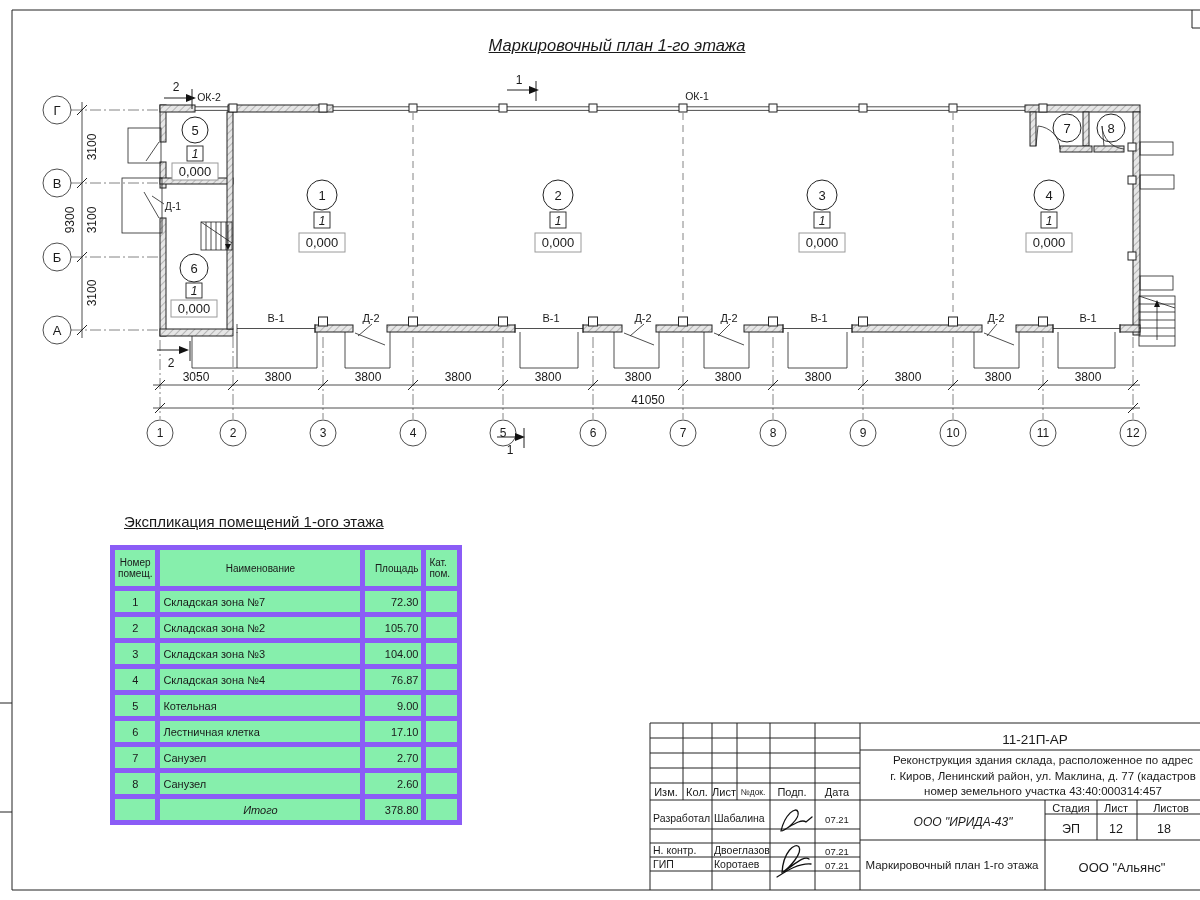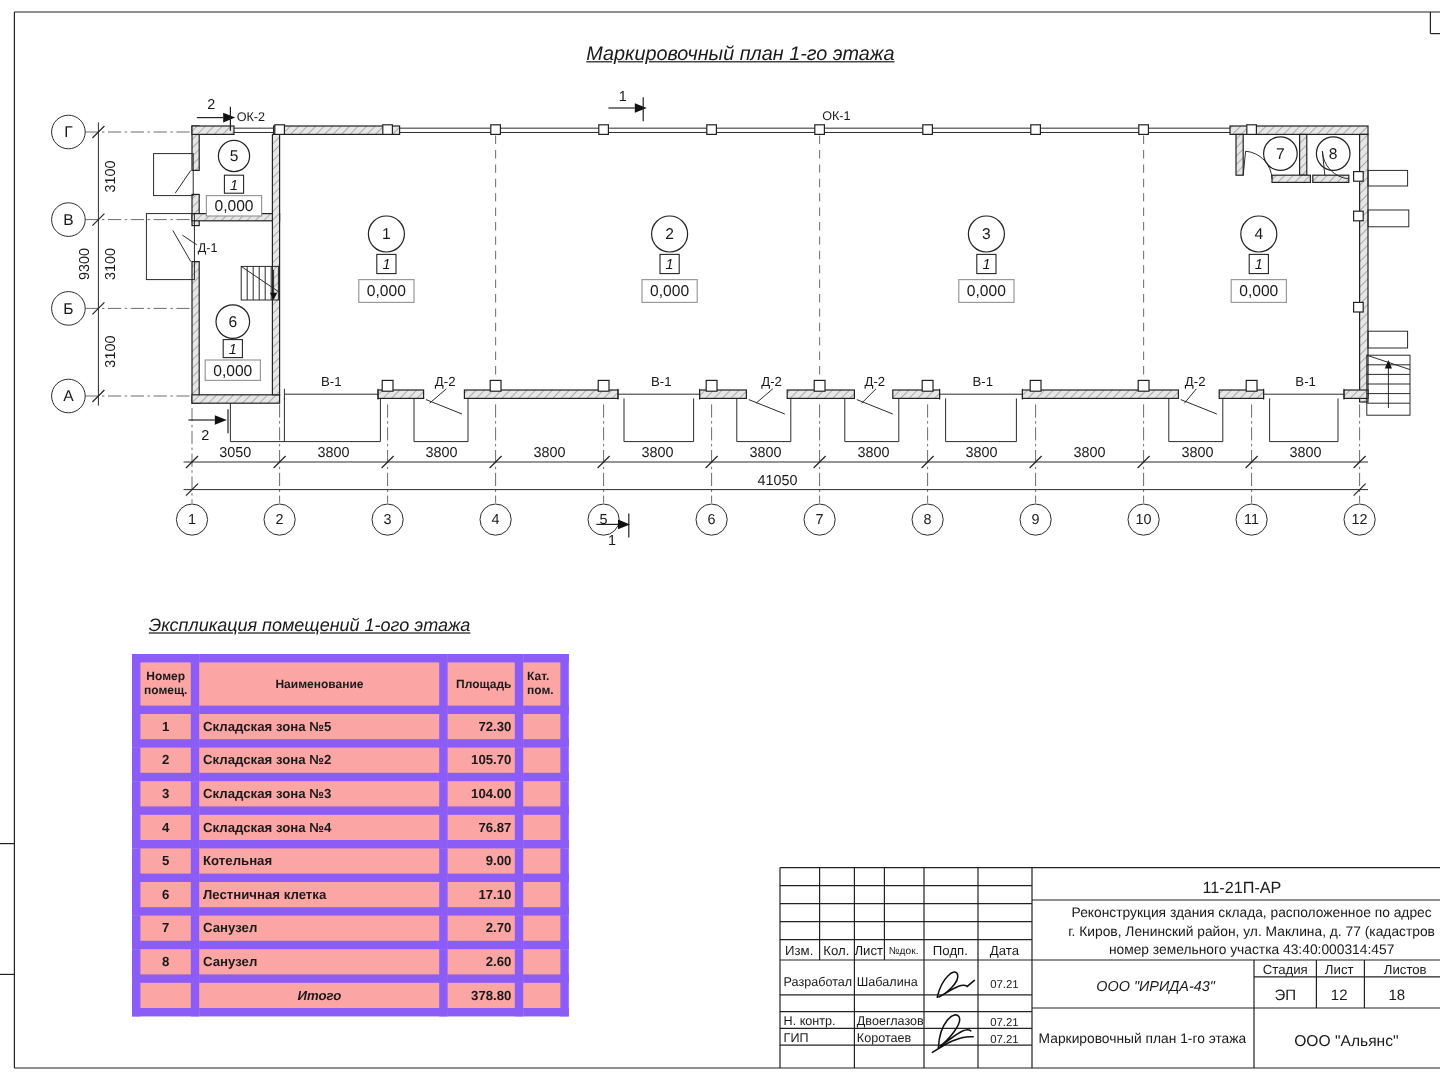--- a/index.html
+++ b/index.html
@@ -17,25 +17,25 @@
   .sq{fill:#fff;stroke:#222;stroke-width:1;}
   .dd{stroke:#666;stroke-width:.8;fill:none;stroke-dasharray:11 3 2 3;}
   .dash{stroke:#777;stroke-width:.9;fill:none;stroke-dasharray:7 5;}
   .box{fill:#fff;stroke:#222;stroke-width:.9;}
   .ebox{fill:#fff;stroke:#9a9a9a;stroke-width:1;}
   .arr{fill:#111;}
   .sig{stroke:#111;stroke-width:1.3;fill:none;stroke-linecap:round;}
   .overlay{position:absolute;}
   #page-title{left:452px;top:36px;width:330px;text-align:center;font-style:italic;
               font-size:16.5px;text-decoration:underline;}
-  #expl-title{left:124px;top:513px;font-style:italic;font-size:15px;text-decoration:underline;}
+  #expl-title{left:124px;top:513px;font-size:15px;text-decoration:underline;}
   #expl-table{left:110px;top:545px;}
   #expl-table table{border-collapse:collapse;font-size:11px;}
-  #expl-table td,#expl-table th{border:7px solid #8b5cf6;padding:0 3px;height:21px;
-              font-weight:bold;background:#fca5a5;}
+  #expl-table td,#expl-table th{border:5px solid #8b5cf6;padding:0 3px;height:21px;
+              font-weight:normal;background:#86efac;}
   #expl-table th{font-size:10px;line-height:1.1;}
   .c-num{width:31px;text-align:center;}
   .c-name{width:194px;text-align:left;}
   .c-area{width:50px;text-align:right;}
   .c-cat{width:25px;text-align:left;font-size:9px;}
   .hdr{height:36px !important;}
   .total-lbl{text-align:center;font-style:italic;}
 </style>
 </head>
 <body>
@@ -455,21 +455,21 @@
   <table>
     <tbody>
           <tr>
       <th class="c-num hdr">Номер помещ.</th>
       <th class="c-name hdr" style="text-align:center">Наименование</th>
       <th class="c-area hdr">Площадь</th>
       <th class="c-cat hdr">Кат. пом.</th>
     </tr>
     <tr>
       <td class="c-num">1</td>
-      <td class="c-name">Складская зона №5</td>
+      <td class="c-name">Складская зона №7</td>
       <td class="c-area">72.30</td>
       <td class="c-cat"></td>
     </tr>
     <tr>
       <td class="c-num">2</td>
       <td class="c-name">Складская зона №2</td>
       <td class="c-area">105.70</td>
       <td class="c-cat"></td>
     </tr>
     <tr>

